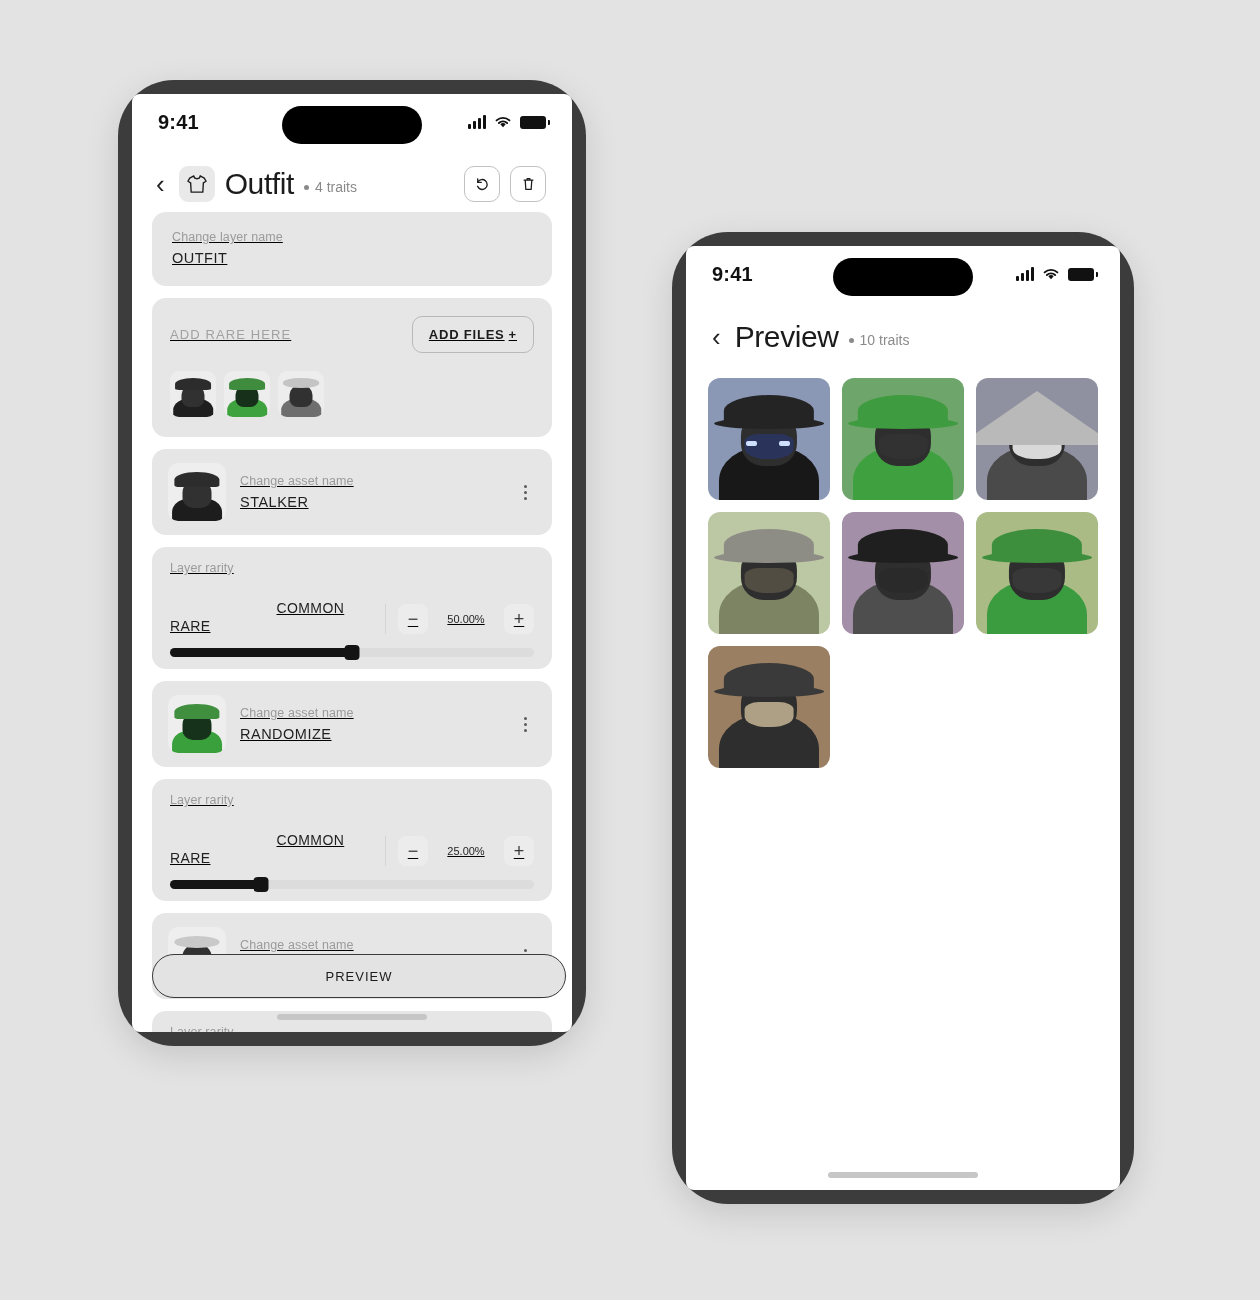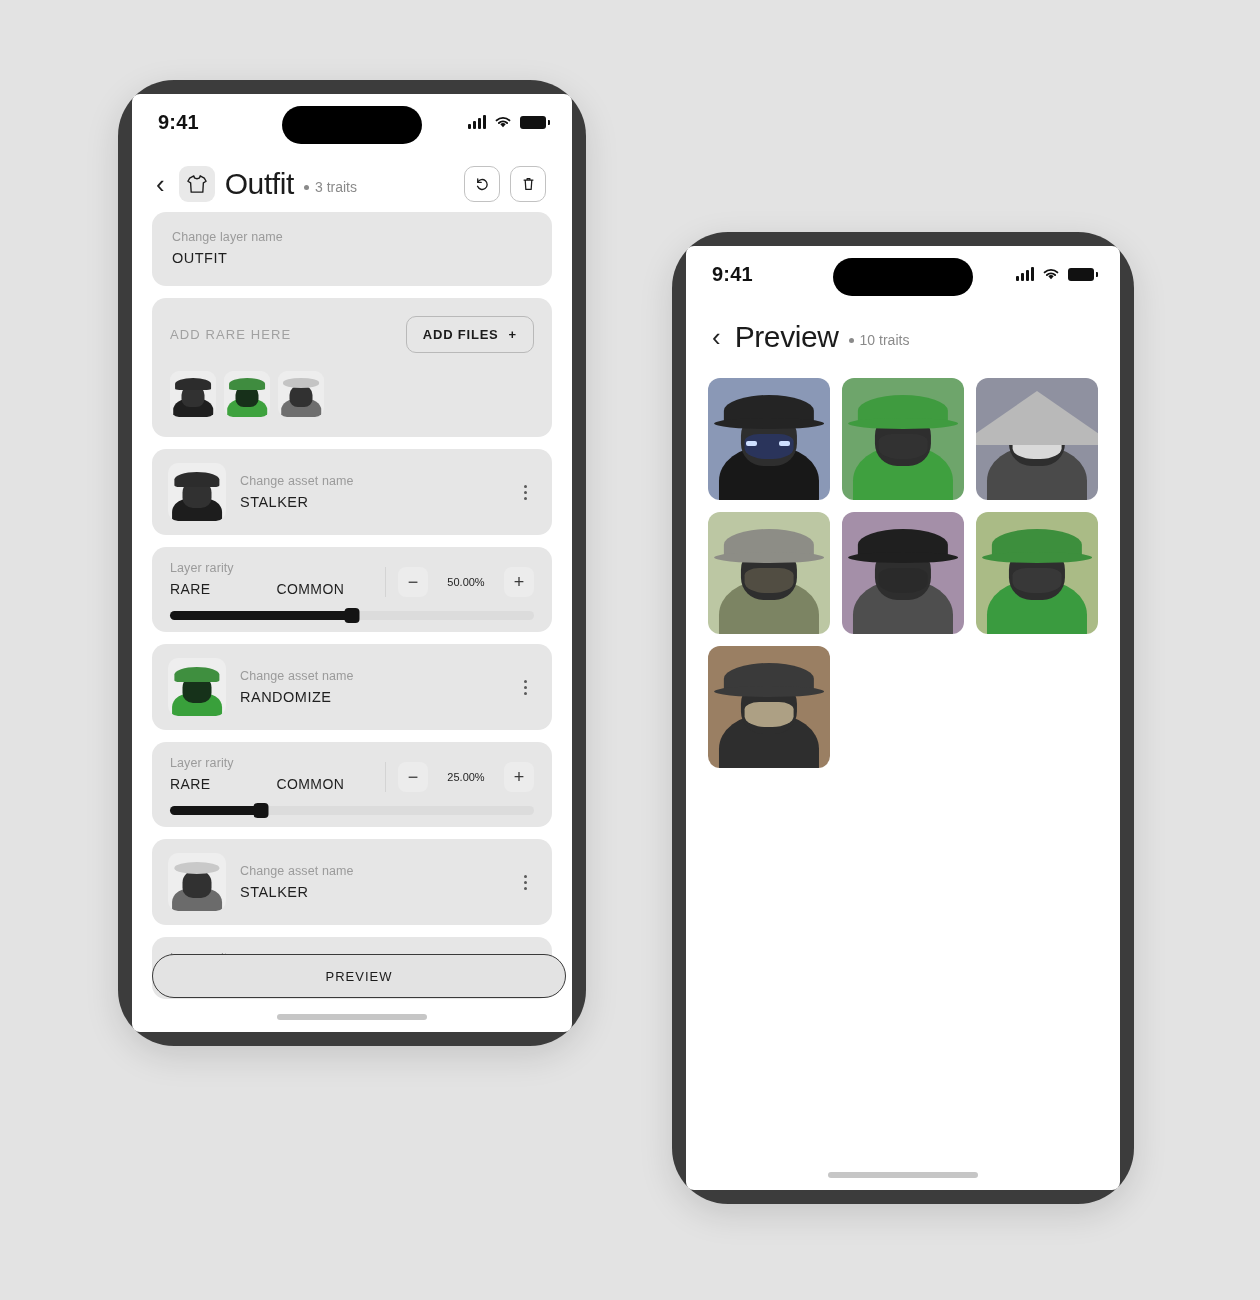--- a/index.html
+++ b/index.html
@@ -117,21 +117,21 @@
   .header-actions { margin-left: auto; display: flex; gap: 10px; }
   .icon-btn {
     width: 36px; height: 36px;
     border: 1px solid #c2c2c2;
     border-radius: 10px;
     background: transparent;
     display: flex; align-items: center; justify-content: center;
   }
 
   
-  .screen-body { padding: 0 20px; }
+  .screen-body { padding: 0 20px; text-decoration: underline; }
   .card {
     background: #e6e6e6;
     border-radius: 14px;
     margin-bottom: 12px;
   }
   .field-label {
     font-size: 12.5px;
     color: #9b9b9b;
     letter-spacing: 0.1px;
   }
@@ -153,21 +153,21 @@
   }
   .add-files-btn {
     margin-left: auto;
     border: 1px solid #b9b9b9;
     border-radius: 10px;
     background: transparent;
     padding: 10px 16px;
     font-size: 13px;
     letter-spacing: 0.8px;
     color: #1c1c1c;
-    display: flex; align-items: flex-start; gap: 10px;
+    display: flex; align-items: flex-start; gap: 4px;
     font-weight: bold;
   }
   .thumb-strip { display: flex; gap: 8px; margin-top: 18px; }
   .thumb {
     width: 46px; height: 46px;
     border-radius: 9px;
     background: #ededed;
     overflow: hidden;
     position: relative;
   }
@@ -189,21 +189,21 @@
     padding: 4px 0;
   }
   .dots-menu span { width: 3px; height: 3px; border-radius: 50%; background: #5a5a5a; display:block; }
 
   
   .rarity-card { padding: 14px 0 0; position: relative; }
   .rarity-inner { padding: 0 18px; }
   .rarity-top { display: flex; align-items: flex-end; }
   .rarity-left { flex: 1; }
   .rarity-labels { display: flex; align-items: center; margin-top: 6px; }
-  .rarity-rare { font-size: 14px; color: #1f1f1f; letter-spacing: 0.4px; }
+  .rarity-rare { font-size: 14px; color: #1f1f1f; letter-spacing: 0.4px; margin-top: 37px; }
   .rarity-common {
     font-size: 14px; color: #1f1f1f; letter-spacing: 0.4px;
     margin-left: 66px;
   }
   .stepper {
     display: flex; align-items: center; gap: 4px;
     border-left: 1px solid #d4d4d4;
     padding-left: 12px;
     margin-left: 10px;
   }
@@ -396,21 +396,21 @@
       <span class="back-chevron">‹</span>
       <span class="layer-icon-box">
         <svg width="22" height="20" viewBox="0 0 24 22">
           <path d="M8.5 2 L4 4.5 L2 8 L5 9.8 L5.6 20 H18.4 L19 9.8 L22 8 L20 4.5 L15.5 2
                    C15.5 4 13.9 5.2 12 5.2 C10.1 5.2 8.5 4 8.5 2 Z" fill="none" stroke="#1c1c1c" stroke-width="1.5" stroke-linejoin="round"></path>
         </svg>
       </span>
       <span class="page-title">Outfit</span>
       <span class="trait-meta">
         <i class="dot"></i>
-        <span>3 traits</span>
+        <span>4 traits</span>
       </span>
       <div class="header-actions">
         <button class="icon-btn">
           <svg width="16" height="16" viewBox="0 0 18 18">
             <path d="M4.2 7 A5.6 5.6 0 1 1 4 11.6" stroke="#1c1c1c" stroke-width="1.5" fill="none" stroke-linecap="round"></path>
             <path d="M4.2 3.2 V7.2 H8.1" stroke="#1c1c1c" stroke-width="1.5" fill="none" stroke-linecap="round" stroke-linejoin="round"></path>
           </svg>
         </button>
         <button class="icon-btn">
           <svg width="15" height="16" viewBox="0 0 16 18">

